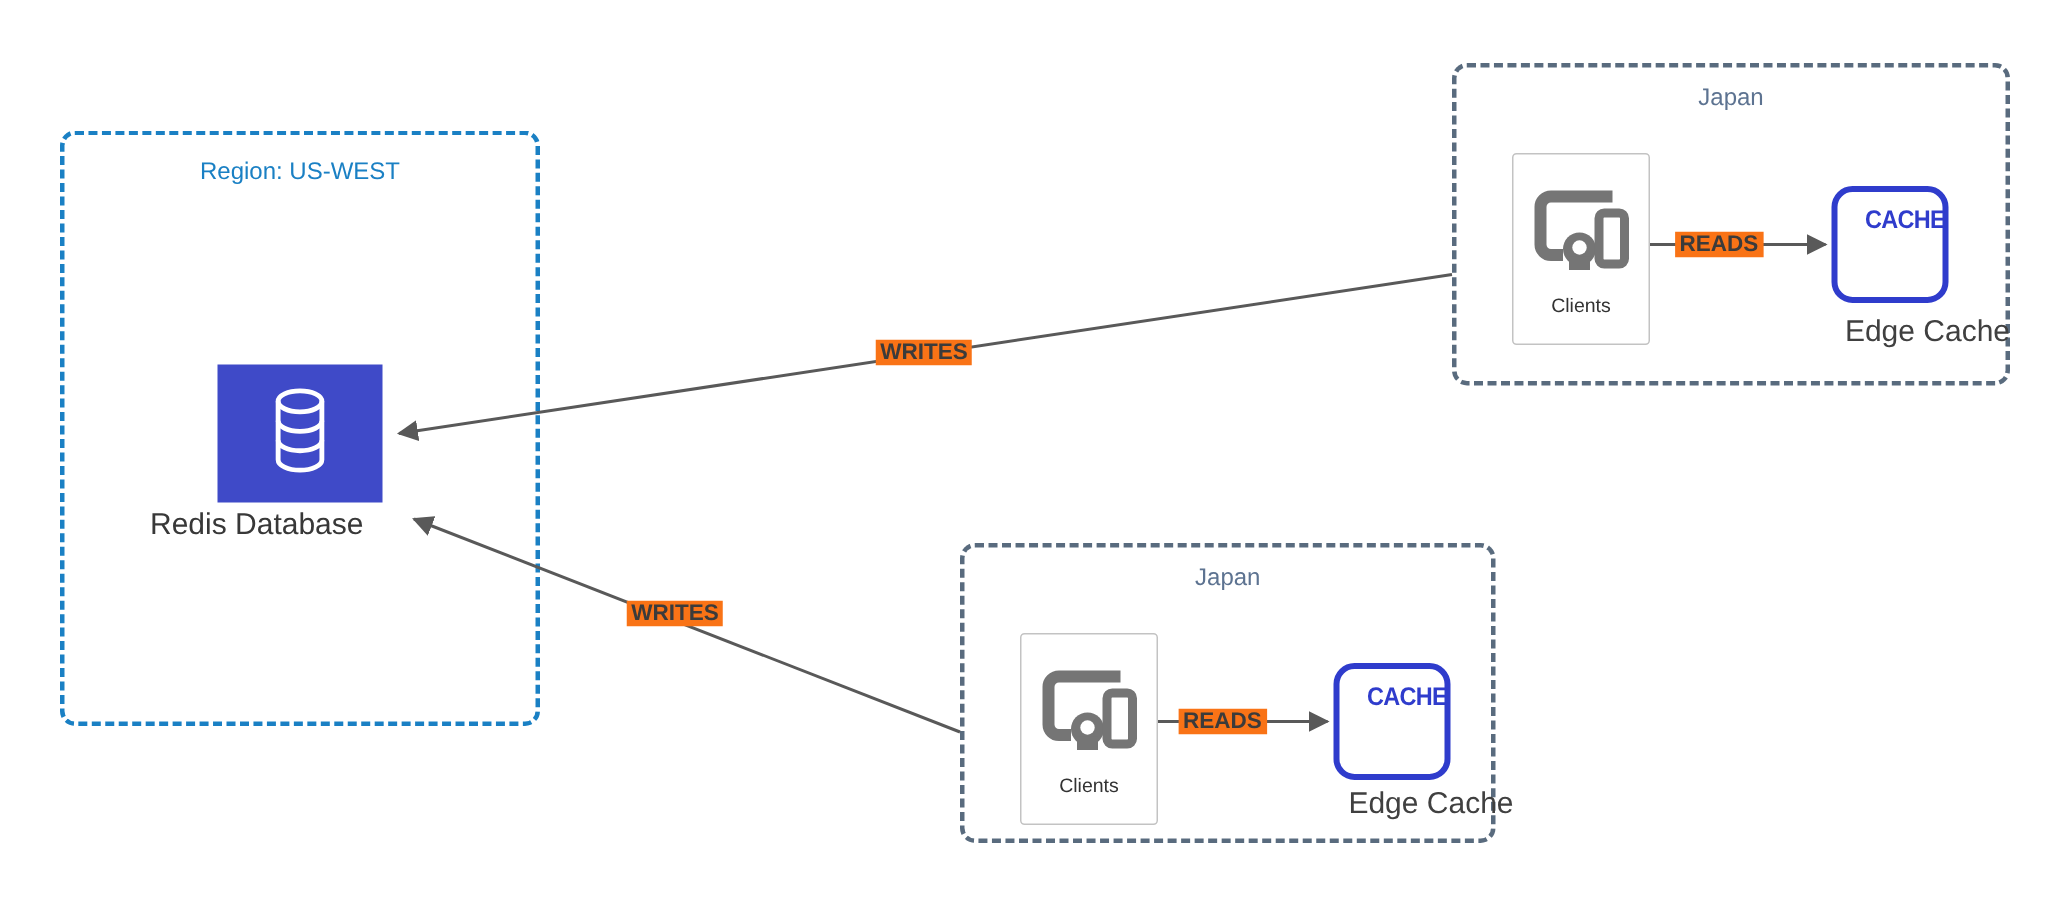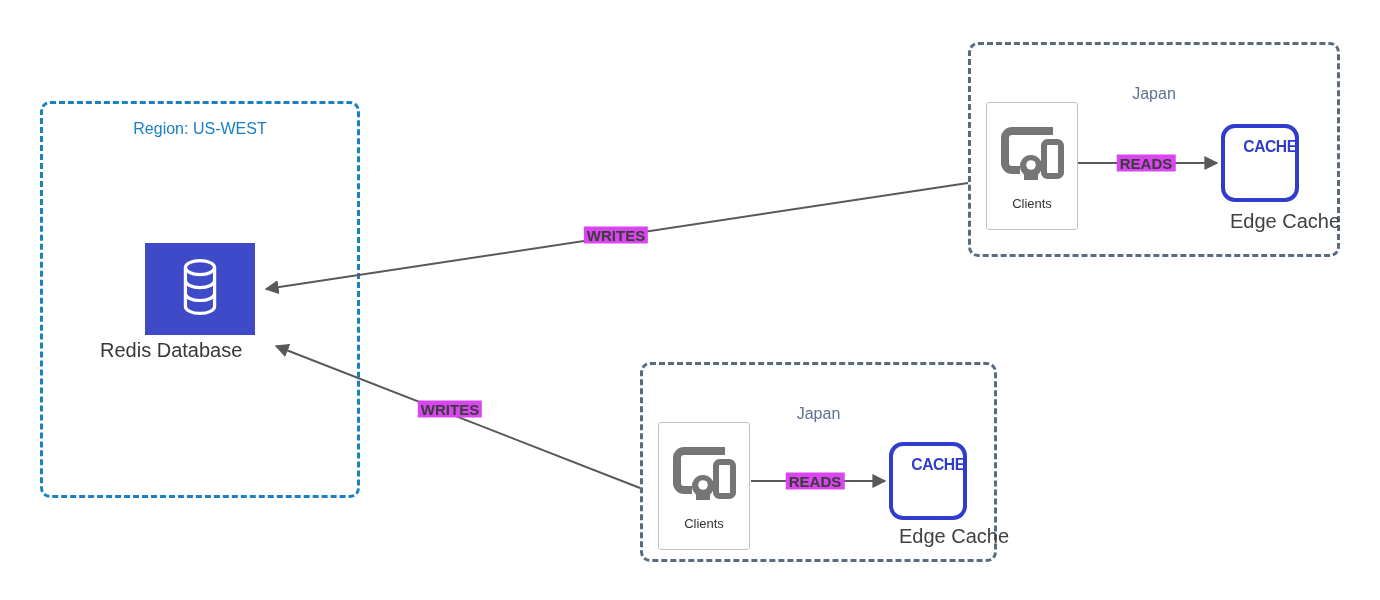--- a/index.html
+++ b/index.html
@@ -22,25 +22,25 @@
     background: transparent;
   }
   .region-title {
     position: absolute;
     top: 12px;
     left: 0;
     width: 100%;
     text-align: center;
     font-size: 16px;
   }
-  .region-uswest { left: 40px; top: 101px; width: 320px; height: 397px; border-color: #1a80c4; text-decoration: underline; }
+  .region-uswest { left: 40px; top: 87px; width: 320px; height: 397px; border-color: #1a80c4; text-decoration: underline; }
   .region-uswest .region-title { color: #1a80c4; top: 16px; }
   .region-japan  { left: 968px; top: 42px;  width: 372px; height: 215px; border-color: #596b7e; }
   .region-london { left: 640px; top: 362px; width: 357px; height: 200px; border-color: #596b7e; }
-  .region-japan .region-title, .region-london .region-title { color: #5d7391; margin-top: 28px; }
+  .region-japan .region-title, .region-london .region-title { color: #5d7391; }
 
   
   .redis-node {
     position: absolute;
     left: 145px; top: 243px;
     width: 110px; height: 92px;
     background: #3f4ac8;
     display: flex; align-items: center; justify-content: center;
   }
   .redis-label {
@@ -51,21 +51,21 @@
     color: #383838;
   }
 
   
   .clients-card {
     position: absolute;
     width: 92px; height: 128px;
     background: #ffffff;
     border: 1px solid #c3c3c3;
     border-radius: 3px;
-    display: flex; flex-direction: column; align-items: center;
+    display: flex; flex-direction: column; align-items: center; margin-left: 22px;
   }
   .clients-japan  { left: 986px; top: 102px; }
   .clients-london { left: 658px; top: 422px; }
   .clients-icon { margin-top: 18px; }
   .clients-label {
     position: absolute;
     bottom: 18px; left: 0; width: 100%;
     text-align: center;
     font-size: 13px;
     color: #333333;
@@ -106,21 +106,21 @@
   
   .edges-layer {
     position: absolute;
     left: 0; top: 0;
     width: 1380px; height: 600px;
     pointer-events: none;
   }
   .edge-label {
     position: absolute;
     transform: translate(-50%, -50%);
-    background: #d946ef;
+    background: #f97316;
     padding: 0 3px;
     font-size: 15px;
     font-weight: bold;
     color: #3b3b3b;
     white-space: nowrap;
   }
   .lbl-writes-japan  { left: 616px;  top: 235px; }
   .lbl-writes-london { left: 450px;  top: 409px; }
   .lbl-reads-japan   { left: 1146px; top: 163px; }
   .lbl-reads-london  { left: 815px;  top: 481px; }

